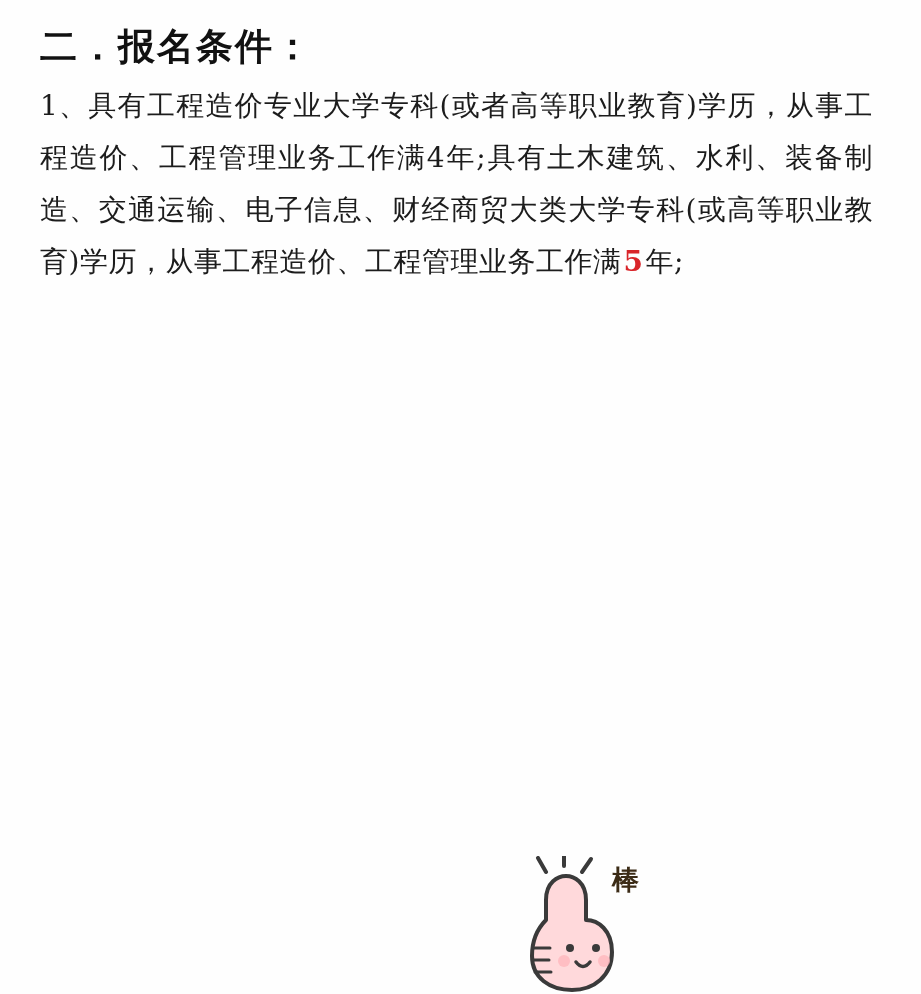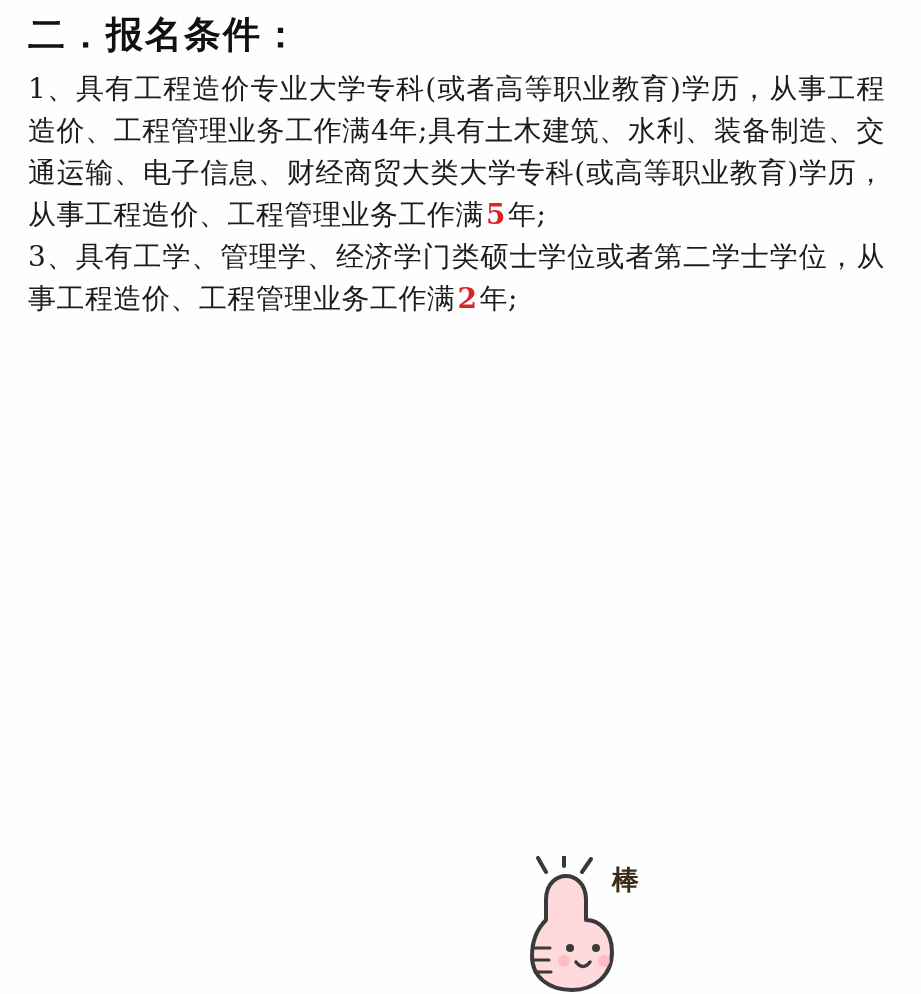--- a/index.html
+++ b/index.html
@@ -12,40 +12,40 @@
     height: 994px;
     position: relative;
     overflow: hidden;
     font-family: "DejaVu Serif", "Liberation Serif", serif;
     color: #1a1a1a;
   }
   .page {
     position: relative;
     width: 921px;
     height: 994px;
-    padding: 0;
+    padding: 12px;
     box-sizing: border-box;
     background: #fefefe;
   }
   .doc-body {
     padding: 6px 36px 0 28px;
     box-sizing: border-box;
   }
   .heading {
     font-size: 37px;
     font-weight: 700;
     letter-spacing: 2px;
     line-height: 1.35;
     margin: 4px 0 8px 0;
     color: #111111;
     font-family: "DejaVu Serif", "Liberation Serif", serif;
   }
   .para {
     font-size: 28px;
-    line-height: 42px;
+    line-height: 52px;
     letter-spacing: 0.5px;
     color: #1c1c1c;
     margin: 0;
     text-align: justify;
     text-justify: inter-ideograph;
   }
   .para .num-red {
     color: #d9252a;
     font-weight: 600;
     padding: 0 2px;
@@ -90,21 +90,20 @@
 </style>
 </head>
 <body>
 
 <div class="page">
   <div class="doc-body">
 
     <h1 class="heading">二．报名条件：</h1>
 
     <p class="para" id="p0"><span>1、具有工程造价专业大学专科(或者高等职业教育)学历，从事工程造价、工程管理业务工作满</span><span>4</span><span>年;具有土木建筑、水利、装备制造、交通运输、电子信息、财经商贸大类大学专科(或高等职业教育)学历，从事工程造价、工程管理业务工作满</span><span class="num-red">5</span><span>年;</span></p>
-    <p class="para" id="p2"><span>3、具有工学、管理学、经济学门类硕士学位或者第二学士学位，从事工程造价、工程管理业务工作满</span><span class="num-red">2</span><span>年;</span></p>
 
   </div>
 
   <div class="badge-blob"></div>
   <div class="badge-text">棒</div>
 
   <div class="sticker">
     <svg width="190" height="138" viewBox="0 0 190 138" xmlns="http://www.w3.org/2000/svg">
 
       <g stroke="#3a3a3a" stroke-width="4" stroke-linecap="round" fill="none">

